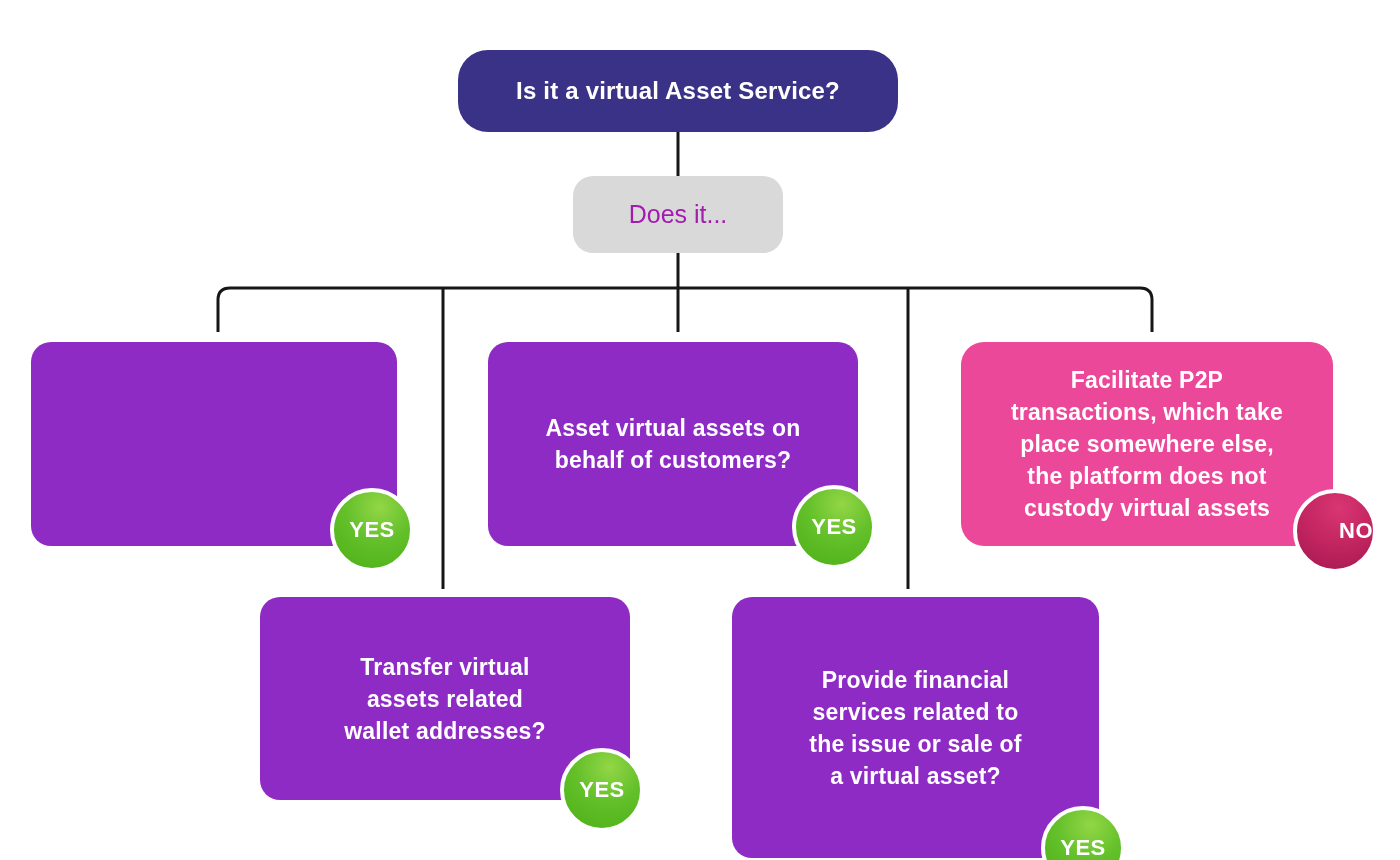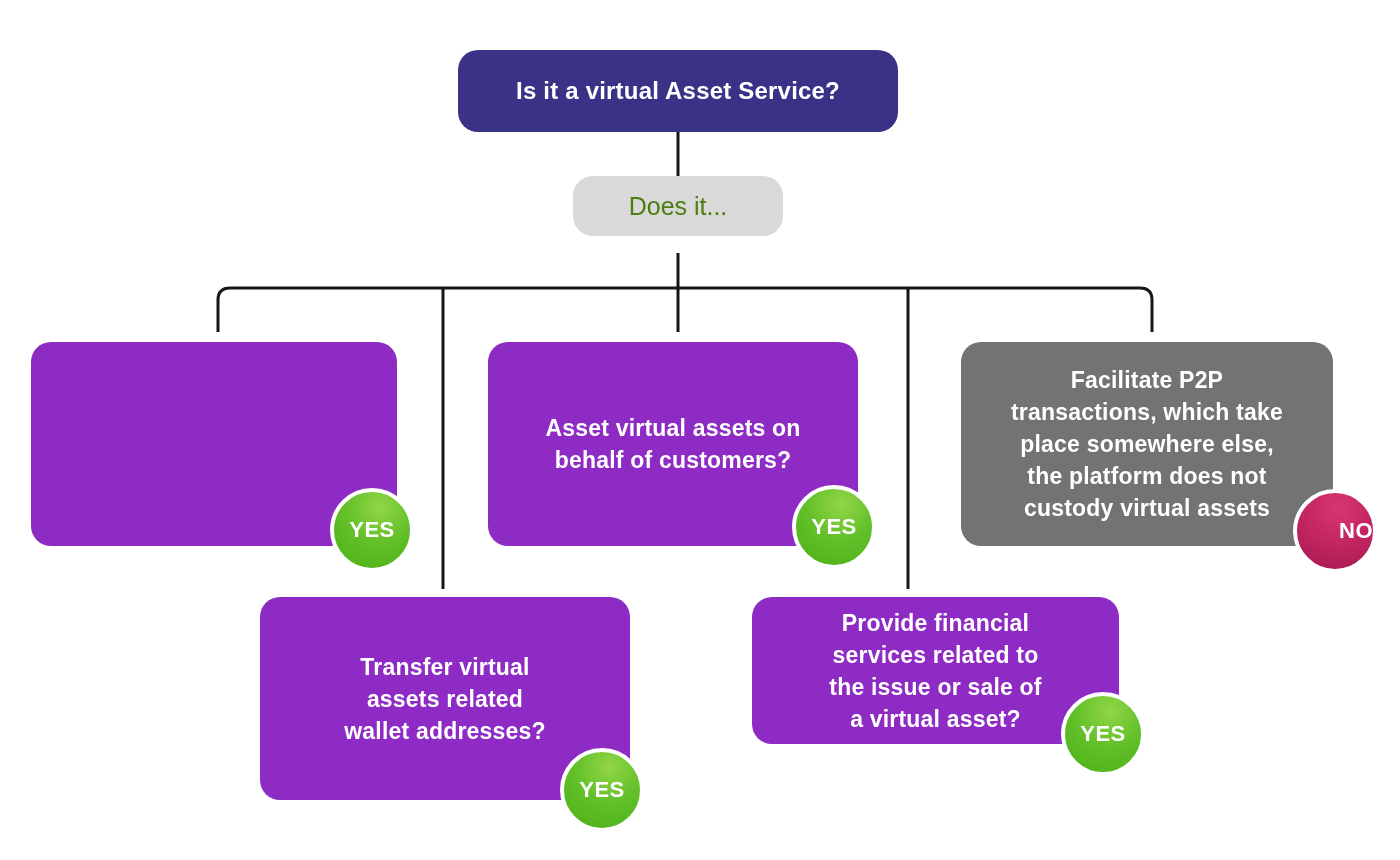--- a/index.html
+++ b/index.html
@@ -27,53 +27,54 @@
     display: flex;
     align-items: center;
     justify-content: center;
     text-align: center;
     box-sizing: border-box;
   }
   .node-root {
     left: 458px; top: 50px;
     width: 440px; height: 82px;
     background: #3A3287;
-    border-radius: 20px;
+    border-radius: 30px;
     color: #ffffff;
     font-size: 24px;
     font-weight: 600;
     letter-spacing: 0.2px;
   }
   .node-doesit {
     left: 573px; top: 176px;
-    width: 210px; height: 60px;
+    width: 210px; height: 77px;
     background: #D9D9D9;
     border-radius: 20px;
-    color: #4d7c0f;
+    color: #a21caf;
     font-size: 25px;
     font-weight: 500;
   }
   .question {
     background: #8D2BC4;
     border-radius: 20px;
     color: #ffffff;
     font-size: 23px;
     font-weight: 600;
     line-height: 32px;
     white-space: pre-line;
     letter-spacing: 0.2px;
   }
   .question.light {
-    background: #737373;
+    background: #ec4899;
+    border-radius: 23px;
   }
   #branch-exchange  { left: 31px;  top: 342px; width: 366px; height: 204px; }
   #branch-store     { left: 488px; top: 342px; width: 370px; height: 204px; }
   #branch-p2p       { left: 961px; top: 342px; width: 372px; height: 204px; }
   #branch-transfer  { left: 260px; top: 597px; width: 370px; height: 203px; }
-  #branch-financial { left: 752px; top: 597px; width: 367px; height: 147px; }
+  #branch-financial { left: 732px; top: 597px; width: 367px; height: 261px; }
 
   .badge {
     position: absolute;
     width: 76px;
     height: 76px;
     border-radius: 50%;
     border: 4px solid #ffffff;
     display: flex;
     align-items: center;
     justify-content: center;

